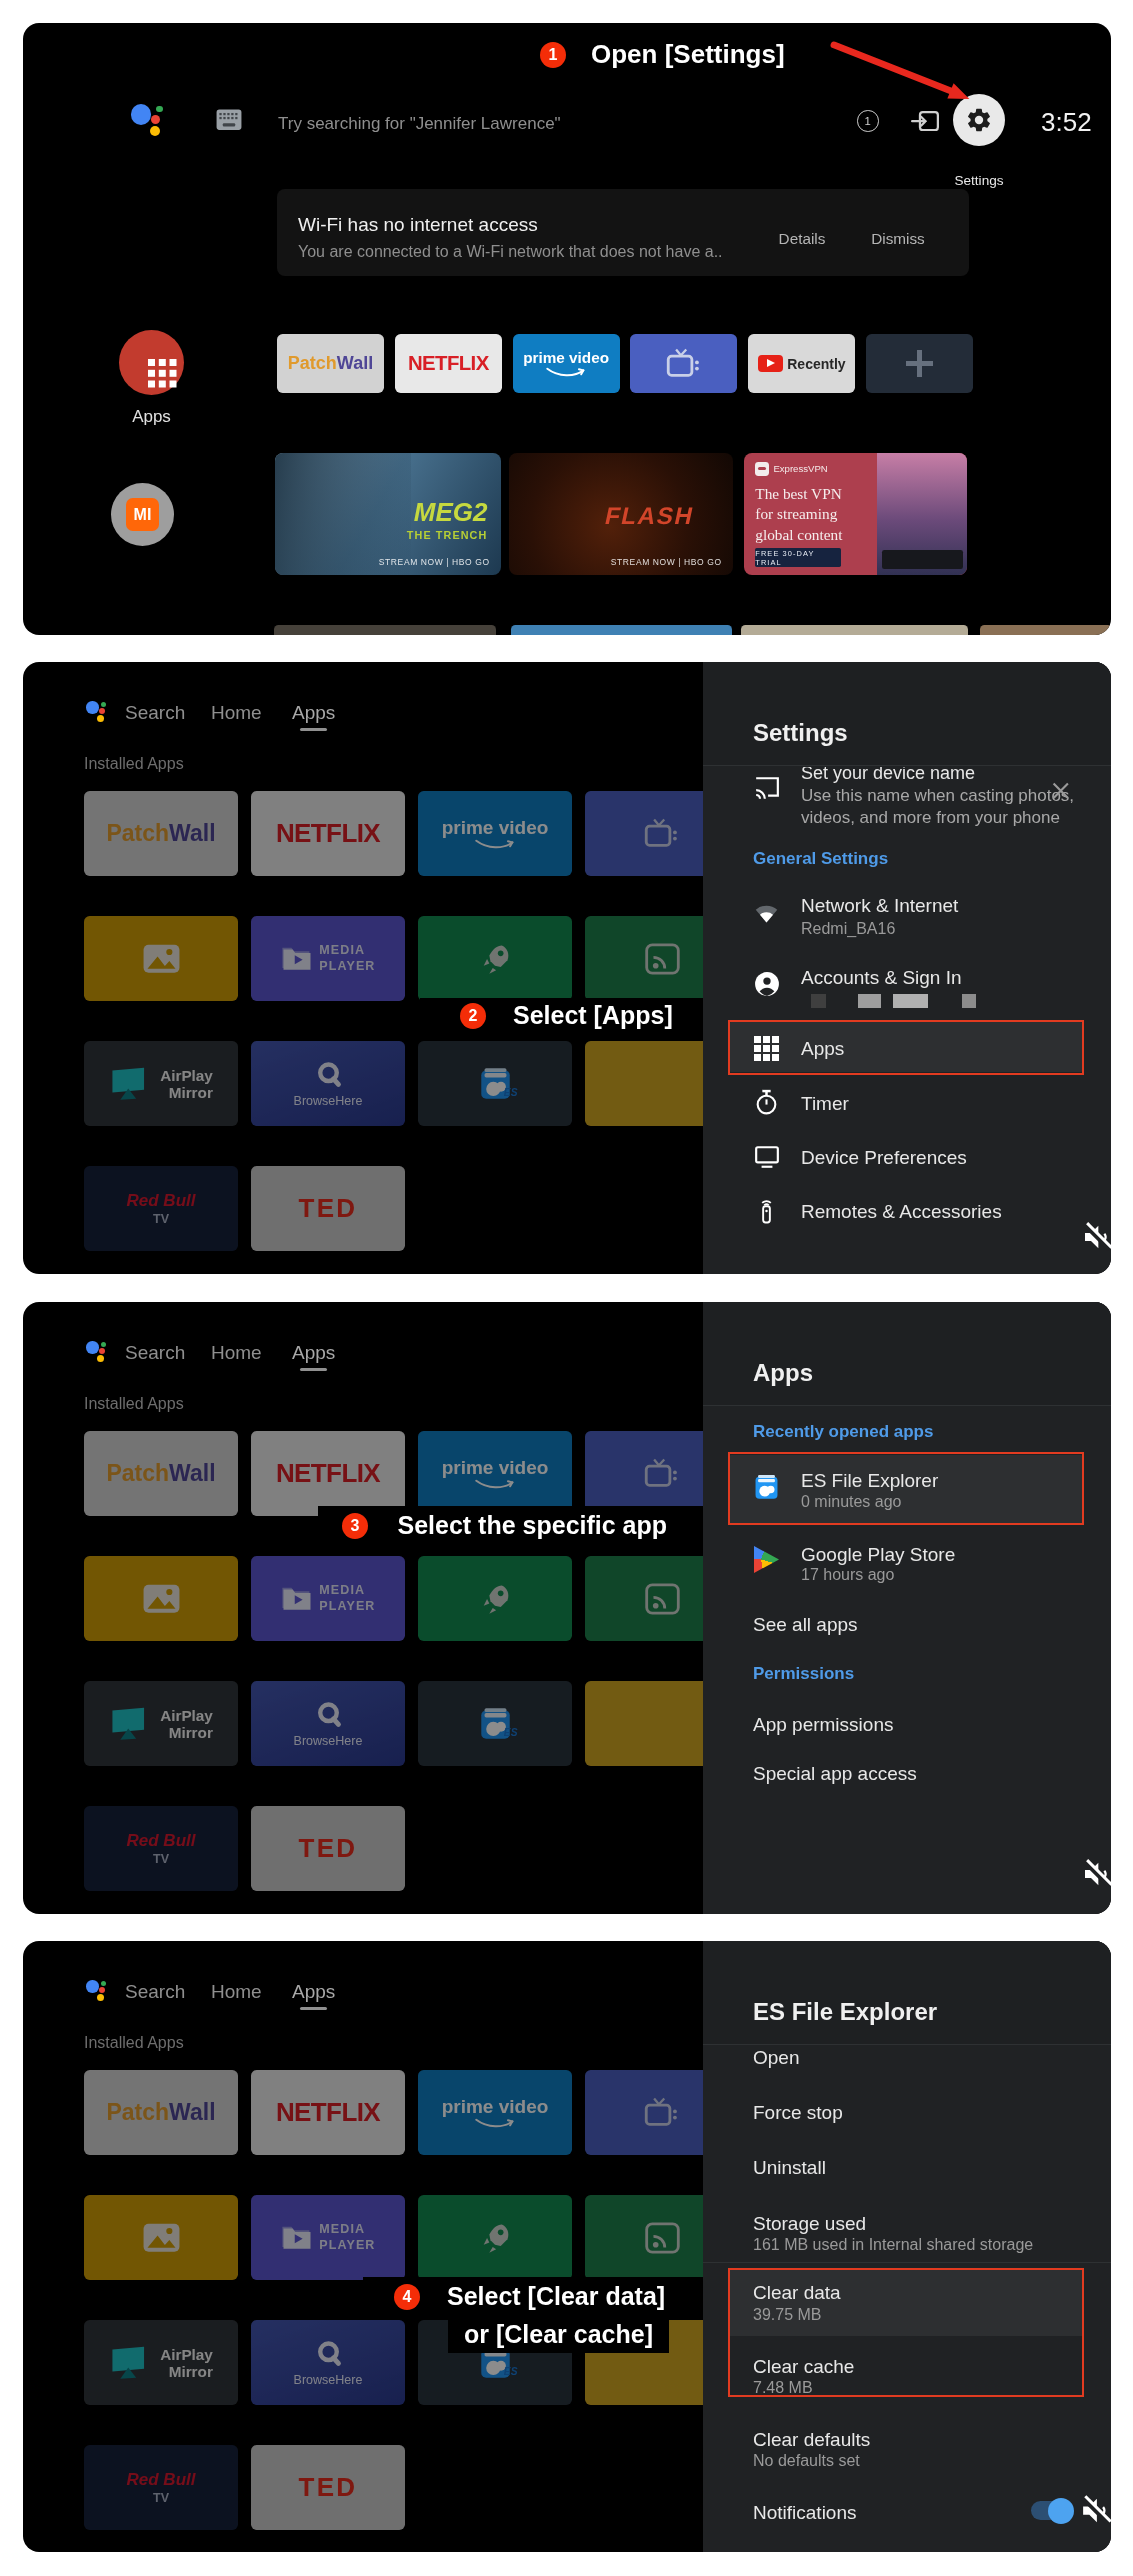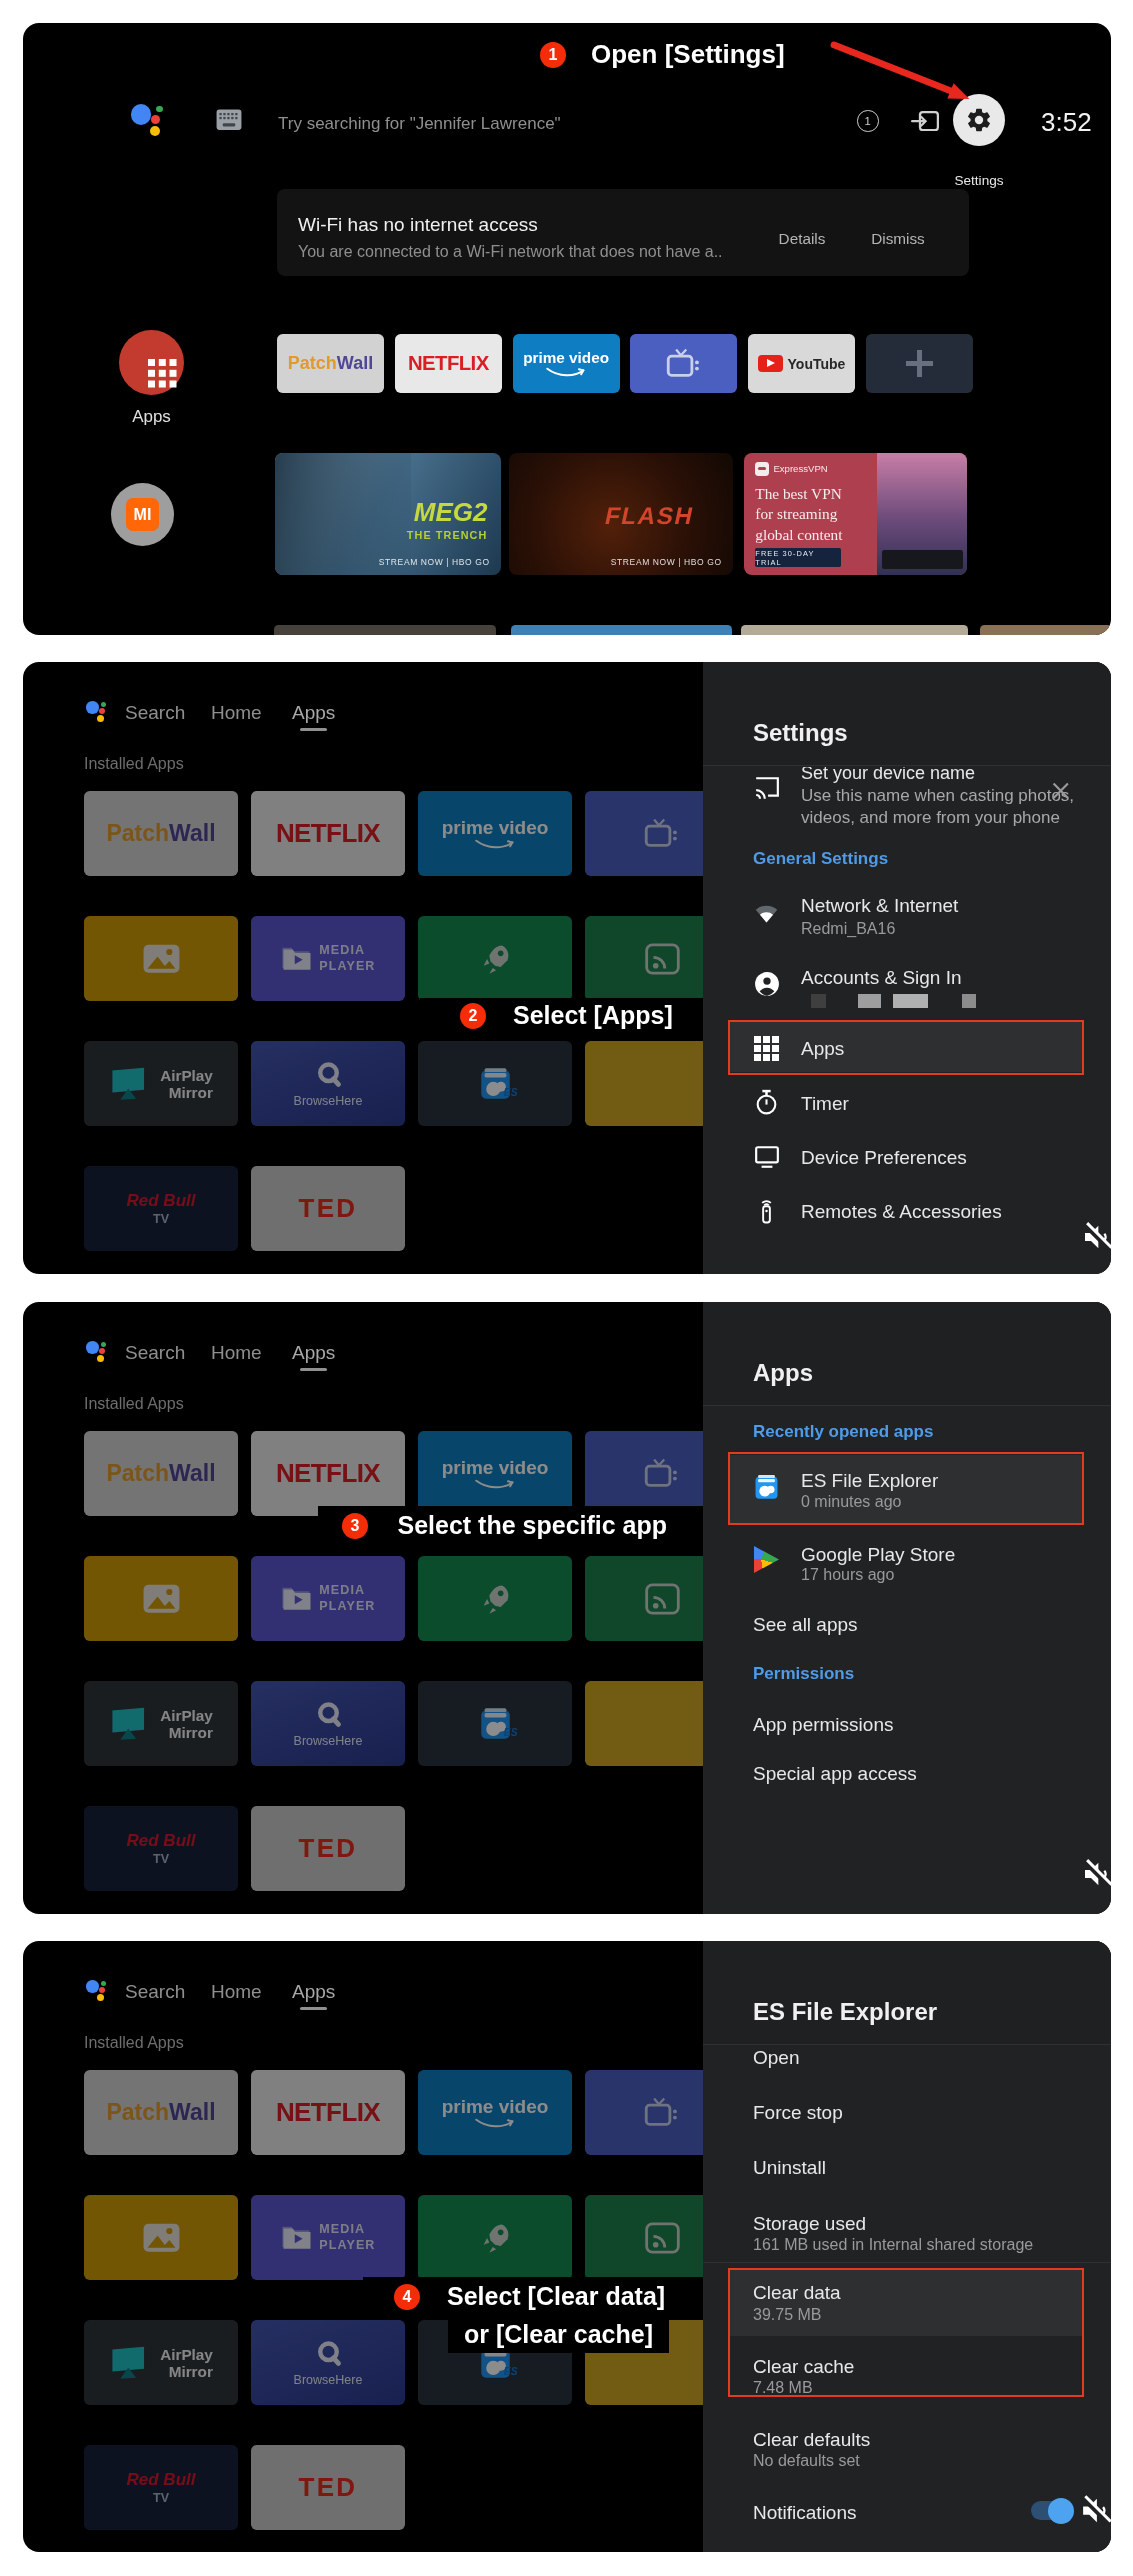--- a/index.html
+++ b/index.html
@@ -250,21 +250,21 @@
             <svg width="36" height="31" viewBox="0 0 64 54">
               <rect x="4" y="14" width="42" height="34" rx="6" fill="none" stroke="#c9d0e8" stroke-width="5"></rect>
               <path d="M18 2 L26 12 M36 2 L27 12" stroke="#c9d0e8" stroke-width="4" fill="none"></path>
               <circle cx="55" cy="25" r="3.4" fill="#c9d0e8"></circle>
               <circle cx="55" cy="36" r="3.4" fill="#c9d0e8"></circle>
             </svg>
           </span>
         </div>
         <div class="tile t-youtube">
           <span class="yt-badge"></span>
-          <span class="yt-t">YouTube</span>
+          <span class="yt-t">Recently</span>
         </div>
         <div class="tile t-add">
           <span class="plus"></span>
         </div>
       </div>
 
     
     <div class="mi-circle">
       <span class="mi-sq">MI</span>
     </div>

